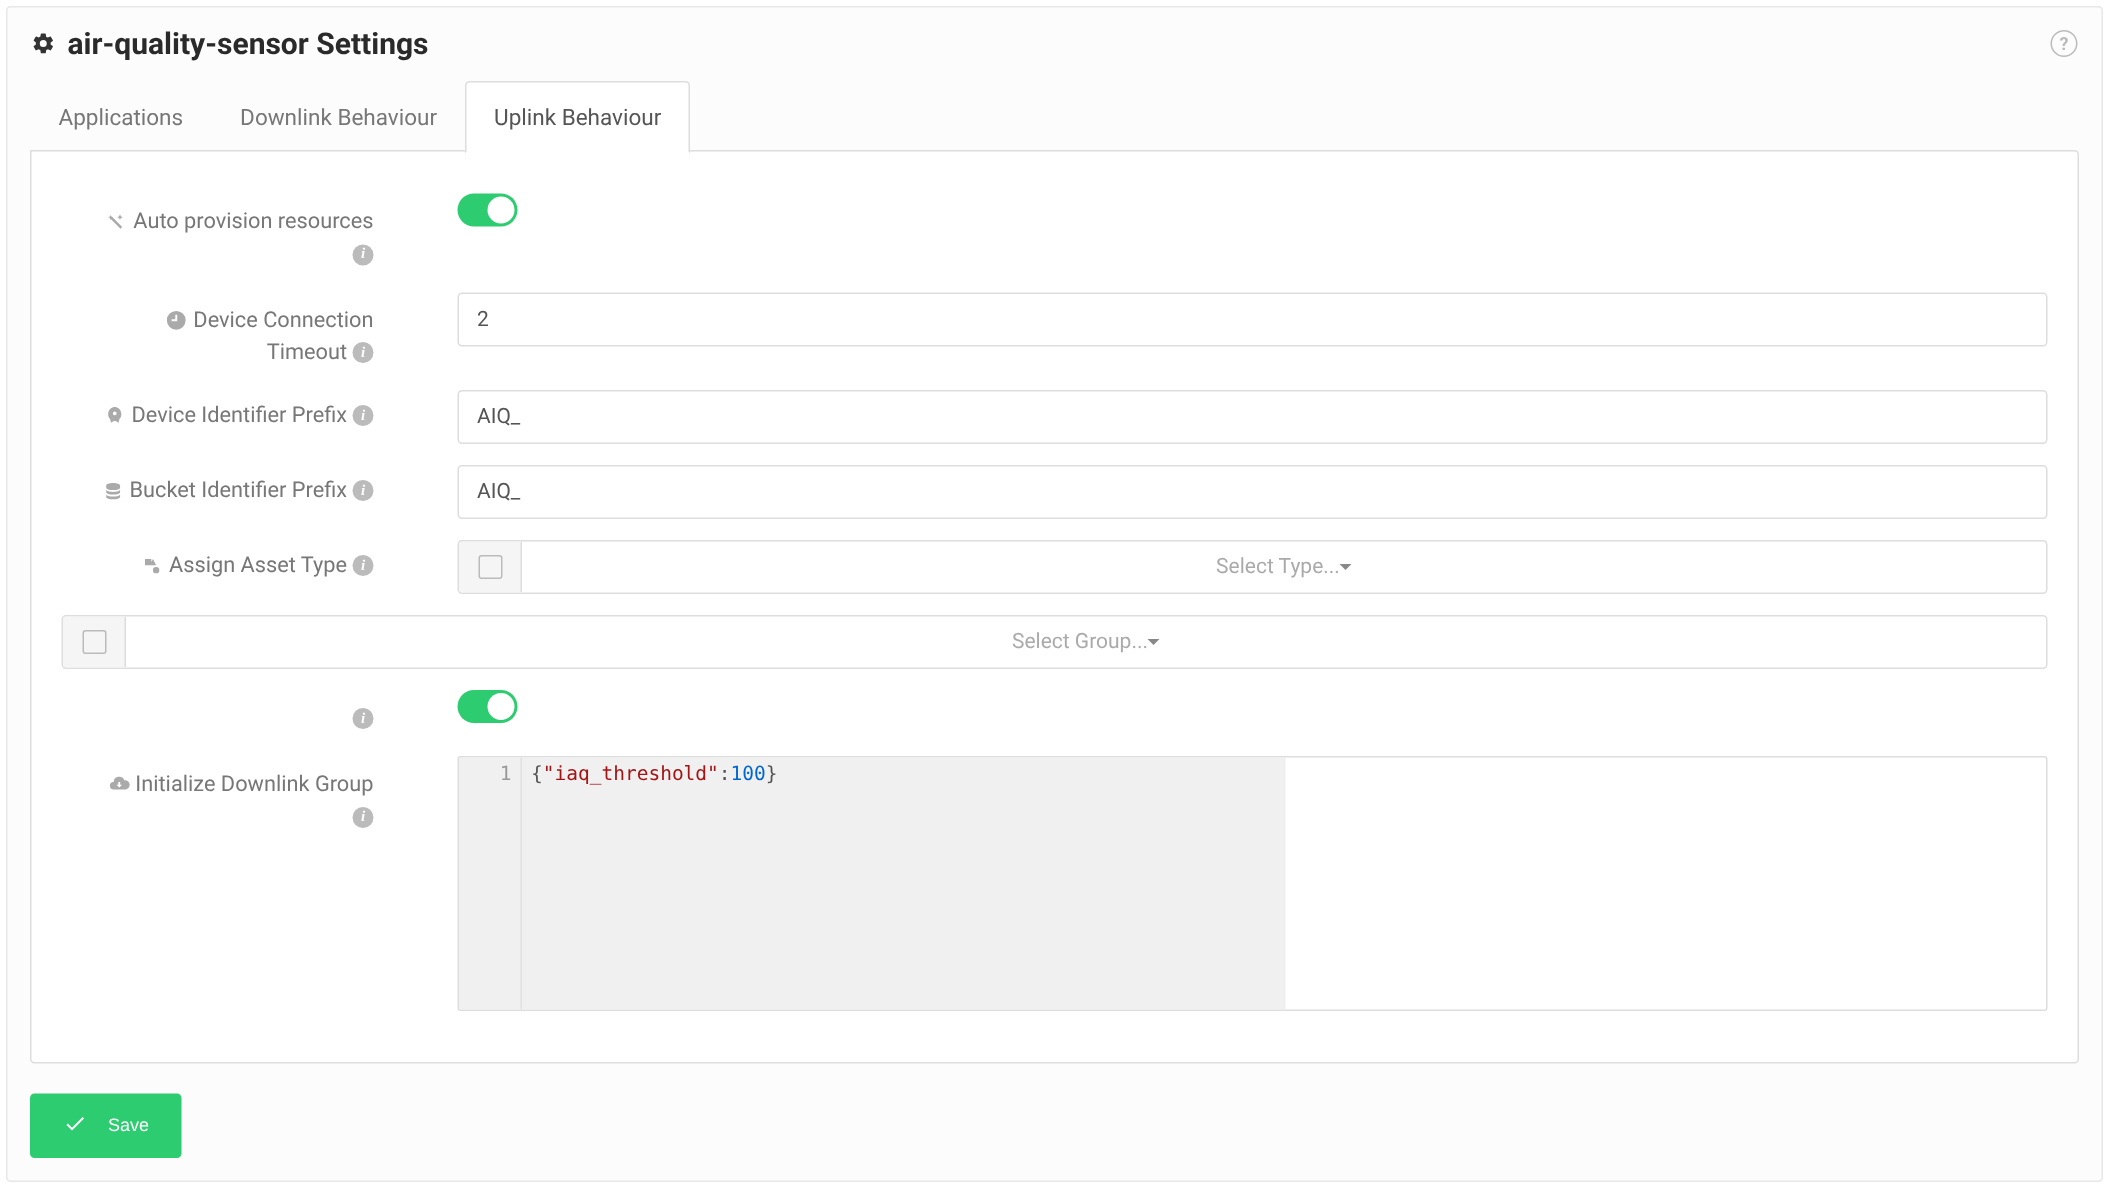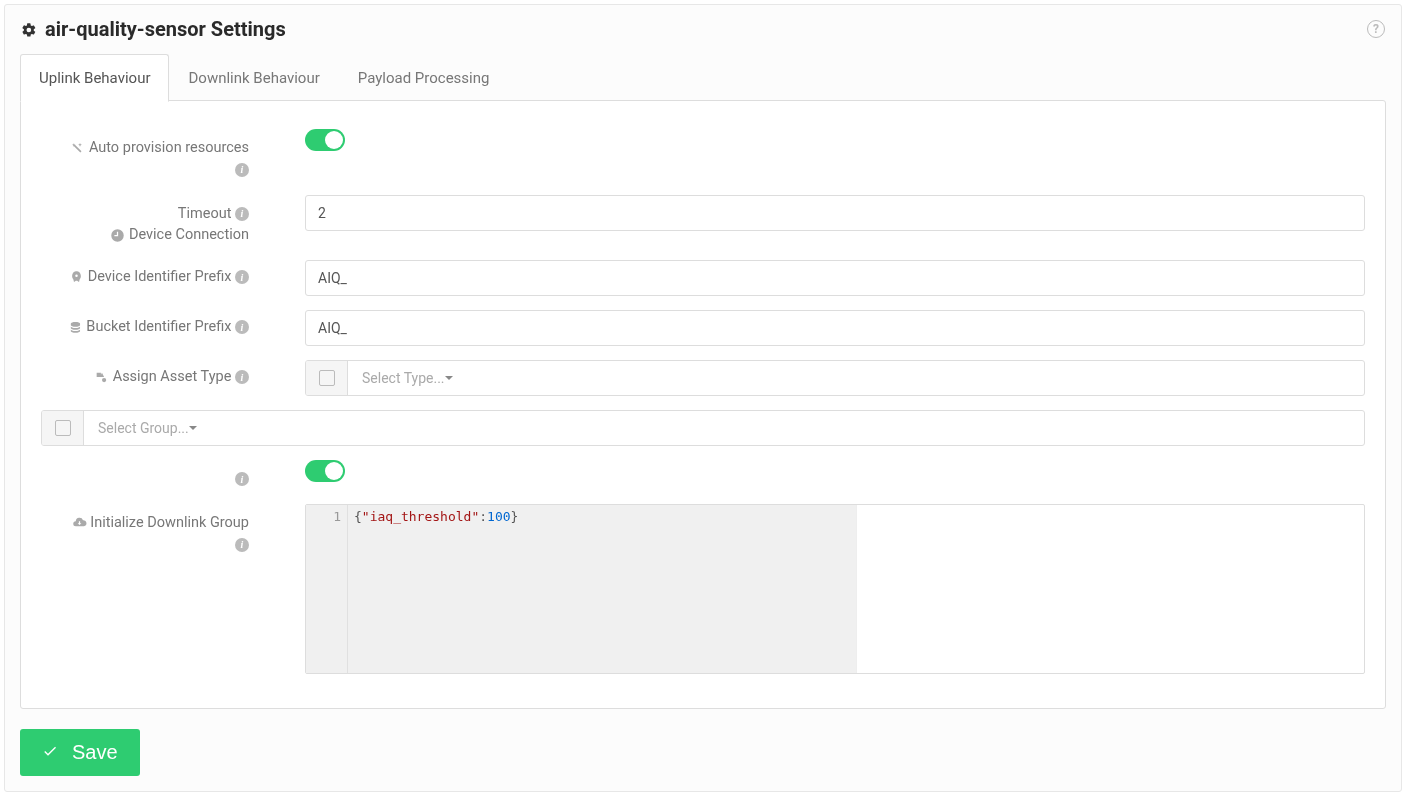--- a/index.html
+++ b/index.html
@@ -145,21 +145,21 @@
 .checkbox-box {
   width: 16px;
   height: 16px;
   border: 1.5px solid #bbb;
   border-radius: 2px;
 }
 .select-main {
   flex: 1;
   display: flex;
   align-items: center;
-  justify-content: flex-start;
+  justify-content: center;
   padding: 9px 14px;
   cursor: pointer;
 }
 .select-placeholder { color: #aaa; }
 .caret-down {
   width: 0; height: 0;
   border-left: 4px solid transparent;
   border-right: 4px solid transparent;
   border-top: 4px solid #888;
 }
@@ -199,21 +199,21 @@
 .tok-brace { color: #555; }
 .tok-key { color: #a31515; }
 .tok-num { color: #0067d1; }
 .save-btn {
   margin-top: 20px;
   background: #2ecc71;
   color: #fff;
   border: none;
   padding: 12px 22px;
   border-radius: 3px;
-  font-size: 20px;
+  font-size: 12px;
   cursor: pointer;
   display: inline-flex;
   align-items: center;
   gap: 14px;
 }
 .icon {
   display: inline-block;
   color: #aaa;
   vertical-align: middle;
 }
@@ -246,23 +246,23 @@
               <path d="M19.14,12.94a7,7,0,0,0,.05-.94,7,7,0,0,0-.05-.94l2.11-1.65a.5.5,0,0,0,.12-.64l-2-3.46a.5.5,0,0,0-.61-.22l-2.49,1a7,7,0,0,0-1.63-.94l-.38-2.65A.5.5,0,0,0,13.77,2H9.77a.5.5,0,0,0-.49.42L8.9,5.07a7,7,0,0,0-1.63.94l-2.49-1a.5.5,0,0,0-.61.22l-2,3.46a.5.5,0,0,0,.12.64L4.4,11a7,7,0,0,0-.05.94,7,7,0,0,0,.05.94L2.29,14.53a.5.5,0,0,0-.12.64l2,3.46a.5.5,0,0,0,.61.22l2.49-1a7,7,0,0,0,1.63.94l.38,2.65a.5.5,0,0,0,.49.42h4a.5.5,0,0,0,.49-.42l.38-2.65a7,7,0,0,0,1.63-.94l2.49,1a.5.5,0,0,0,.61-.22l2-3.46a.5.5,0,0,0-.12-.64ZM11.77,15.5A3.5,3.5,0,1,1,15.27,12,3.5,3.5,0,0,1,11.77,15.5Z"></path>
             </svg>
         </span>
         <span class="panel-title">air-quality-sensor Settings</span>
       </div>
       <span class="help-circle">?</span>
     </div>
 
     <div class="panel-body">
       <div class="tabs">
+        <div class="tab">Applications</div>
+        <div class="tab">Downlink Behaviour</div>
         <div class="tab active">Uplink Behaviour</div>
-        <div class="tab">Downlink Behaviour</div>
-        <div class="tab">Payload Processing</div>
       </div>
 
       <div class="tab-content">
 
         <div class="form-row">
           <div class="form-label two-line">
             <span class="label-line">
               <span><svg class="ico" viewBox="0 0 24 24">
                     <path d="M7.5 5.6 5.6 7.5 16.5 18.4l1.9-1.9L7.5 5.6zM3 6l2 .7L5.7 9 7 7l2-.7L7 5.6 6.3 3.6 5 5.6 3 6zm13-3 .9 2.1L19 6l-2.1.9L16 9l-.9-2.1L13 6l2.1-.9L16 3z"></path>
                   </svg></span>
@@ -271,28 +271,28 @@
             <span class="label-line"><span class="info-icon">i</span></span>
           </div>
           <div class="form-control-area">
             <div class="toggle"></div>
           </div>
         </div>
 
         <div class="form-row">
           <div class="form-label two-line">
             <span class="label-line">
-              <span>Timeout</span>
-              <span class="info-icon">i</span>
-            </span>
-            <span class="label-line">
               <span><svg class="ico" viewBox="0 0 24 24">
                     <path d="M12 2a10 10 0 1 0 10 10A10 10 0 0 0 12 2zm1 11H7v-2h4V6h2z"></path>
                   </svg></span>
               <span>Device Connection</span>
+            </span>
+            <span class="label-line">
+              <span>Timeout</span>
+              <span class="info-icon">i</span>
             </span>
           </div>
           <div class="form-control-area">
             <input type="text" class="text-input" value="2" style="">
           </div>
         </div>
 
         <div class="form-row">
           <div class="form-label">
             <span><svg class="ico" viewBox="0 0 24 24">

